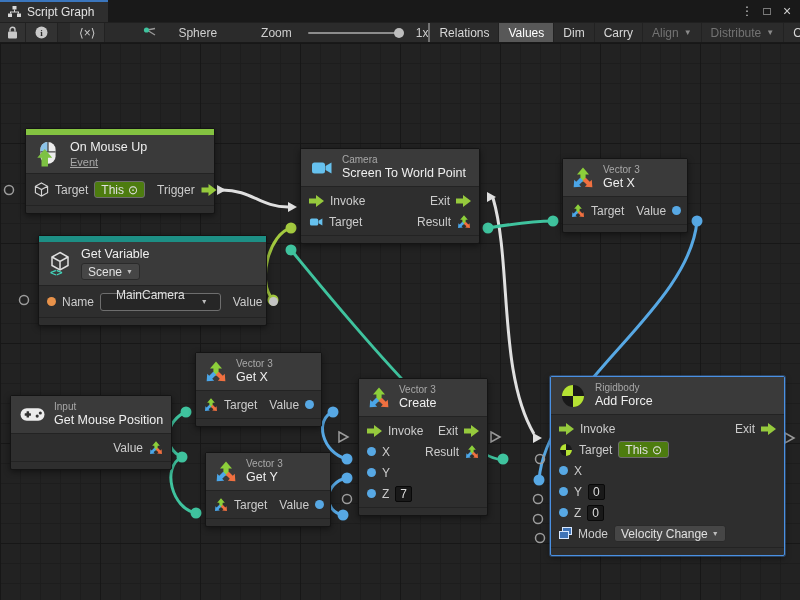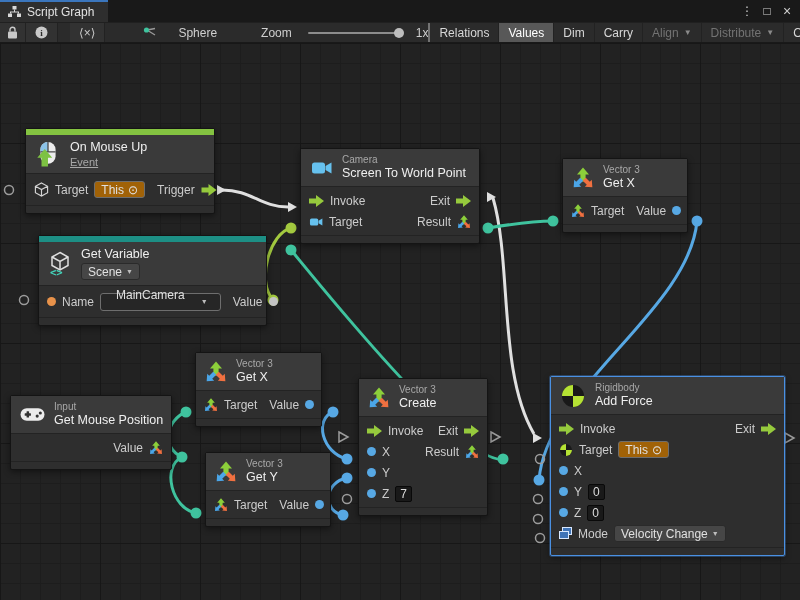--- a/index.html
+++ b/index.html
@@ -57,21 +57,21 @@
   .row.tall { height:25px; }
   .sp { flex:1; }
   .nfoot { height:8px; border-top:1px solid #232323; }
 
   .dot { width:9px; height:9px; border-radius:50%; flex:0 0 auto; }
   .dot.blue { background:#57a8e4; }
   .dot.orange { background:#e8924a; }
   .dot.gray { background:#c4c4c4; }
 
   .chip { display:inline-flex; align-items:center; gap:4px; height:17px; padding:0 6px;
-    background:#a16207; border:1px solid #6e6e6e; border-radius:3px; color:#e0e0e0; font-size:12px; }
+    background:#4d7c0f; border:1px solid #6e6e6e; border-radius:3px; color:#e0e0e0; font-size:12px; }
   .chip.menu { background:#464646; border:1px solid #2a2a2a; }
   .chip .dd { font-size:7px; color:#bdbdbd; }
   .chip.split { padding:8px; background:#262626;align-items:flex-end; }
   .chip.split .txt { padding:0 7px; }
   .chip.split .ddbox { display:flex; align-items:center; justify-content:center; width:16px; height:100%;
     border-left:1px solid #6e6e6e; font-size:7px; color:#bdbdbd; }
   .vfield { display:inline-flex; align-items:center; height:16px; min-width:17px; padding:0 4px;
     background:#191919; border:1px solid #090909; border-radius:2px; color:#dcdcdc; font-size:12px; }
   .icon { display:inline-flex; flex:0 0 auto; }
 </style>

